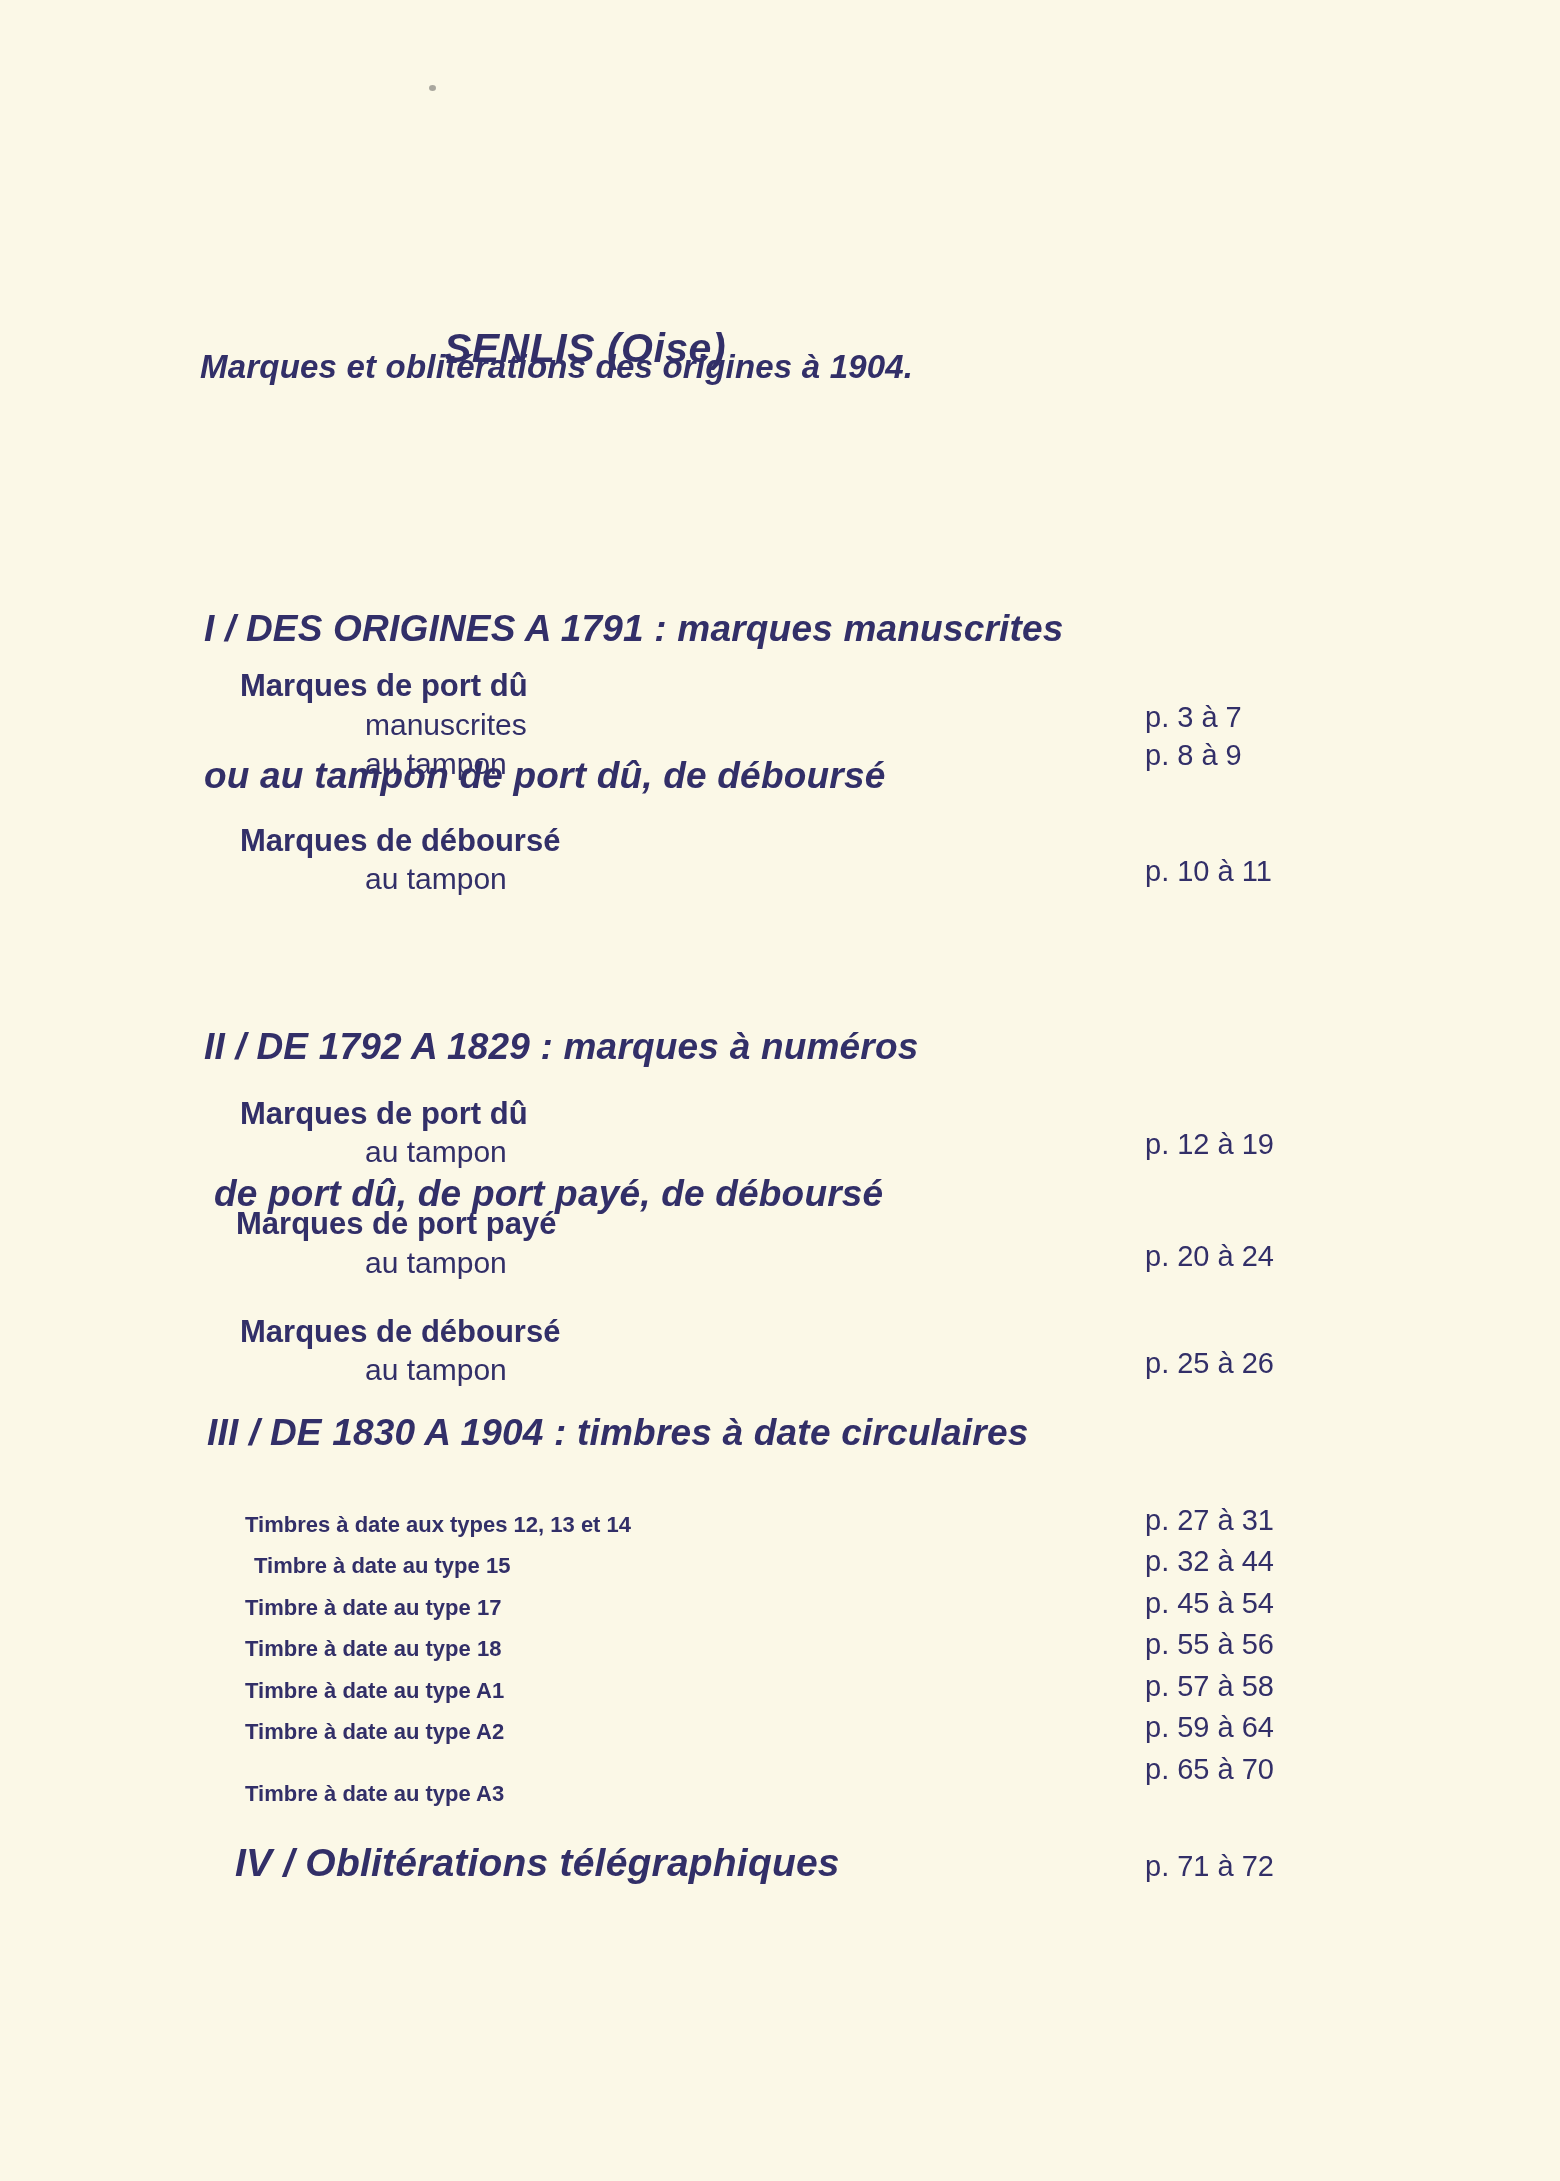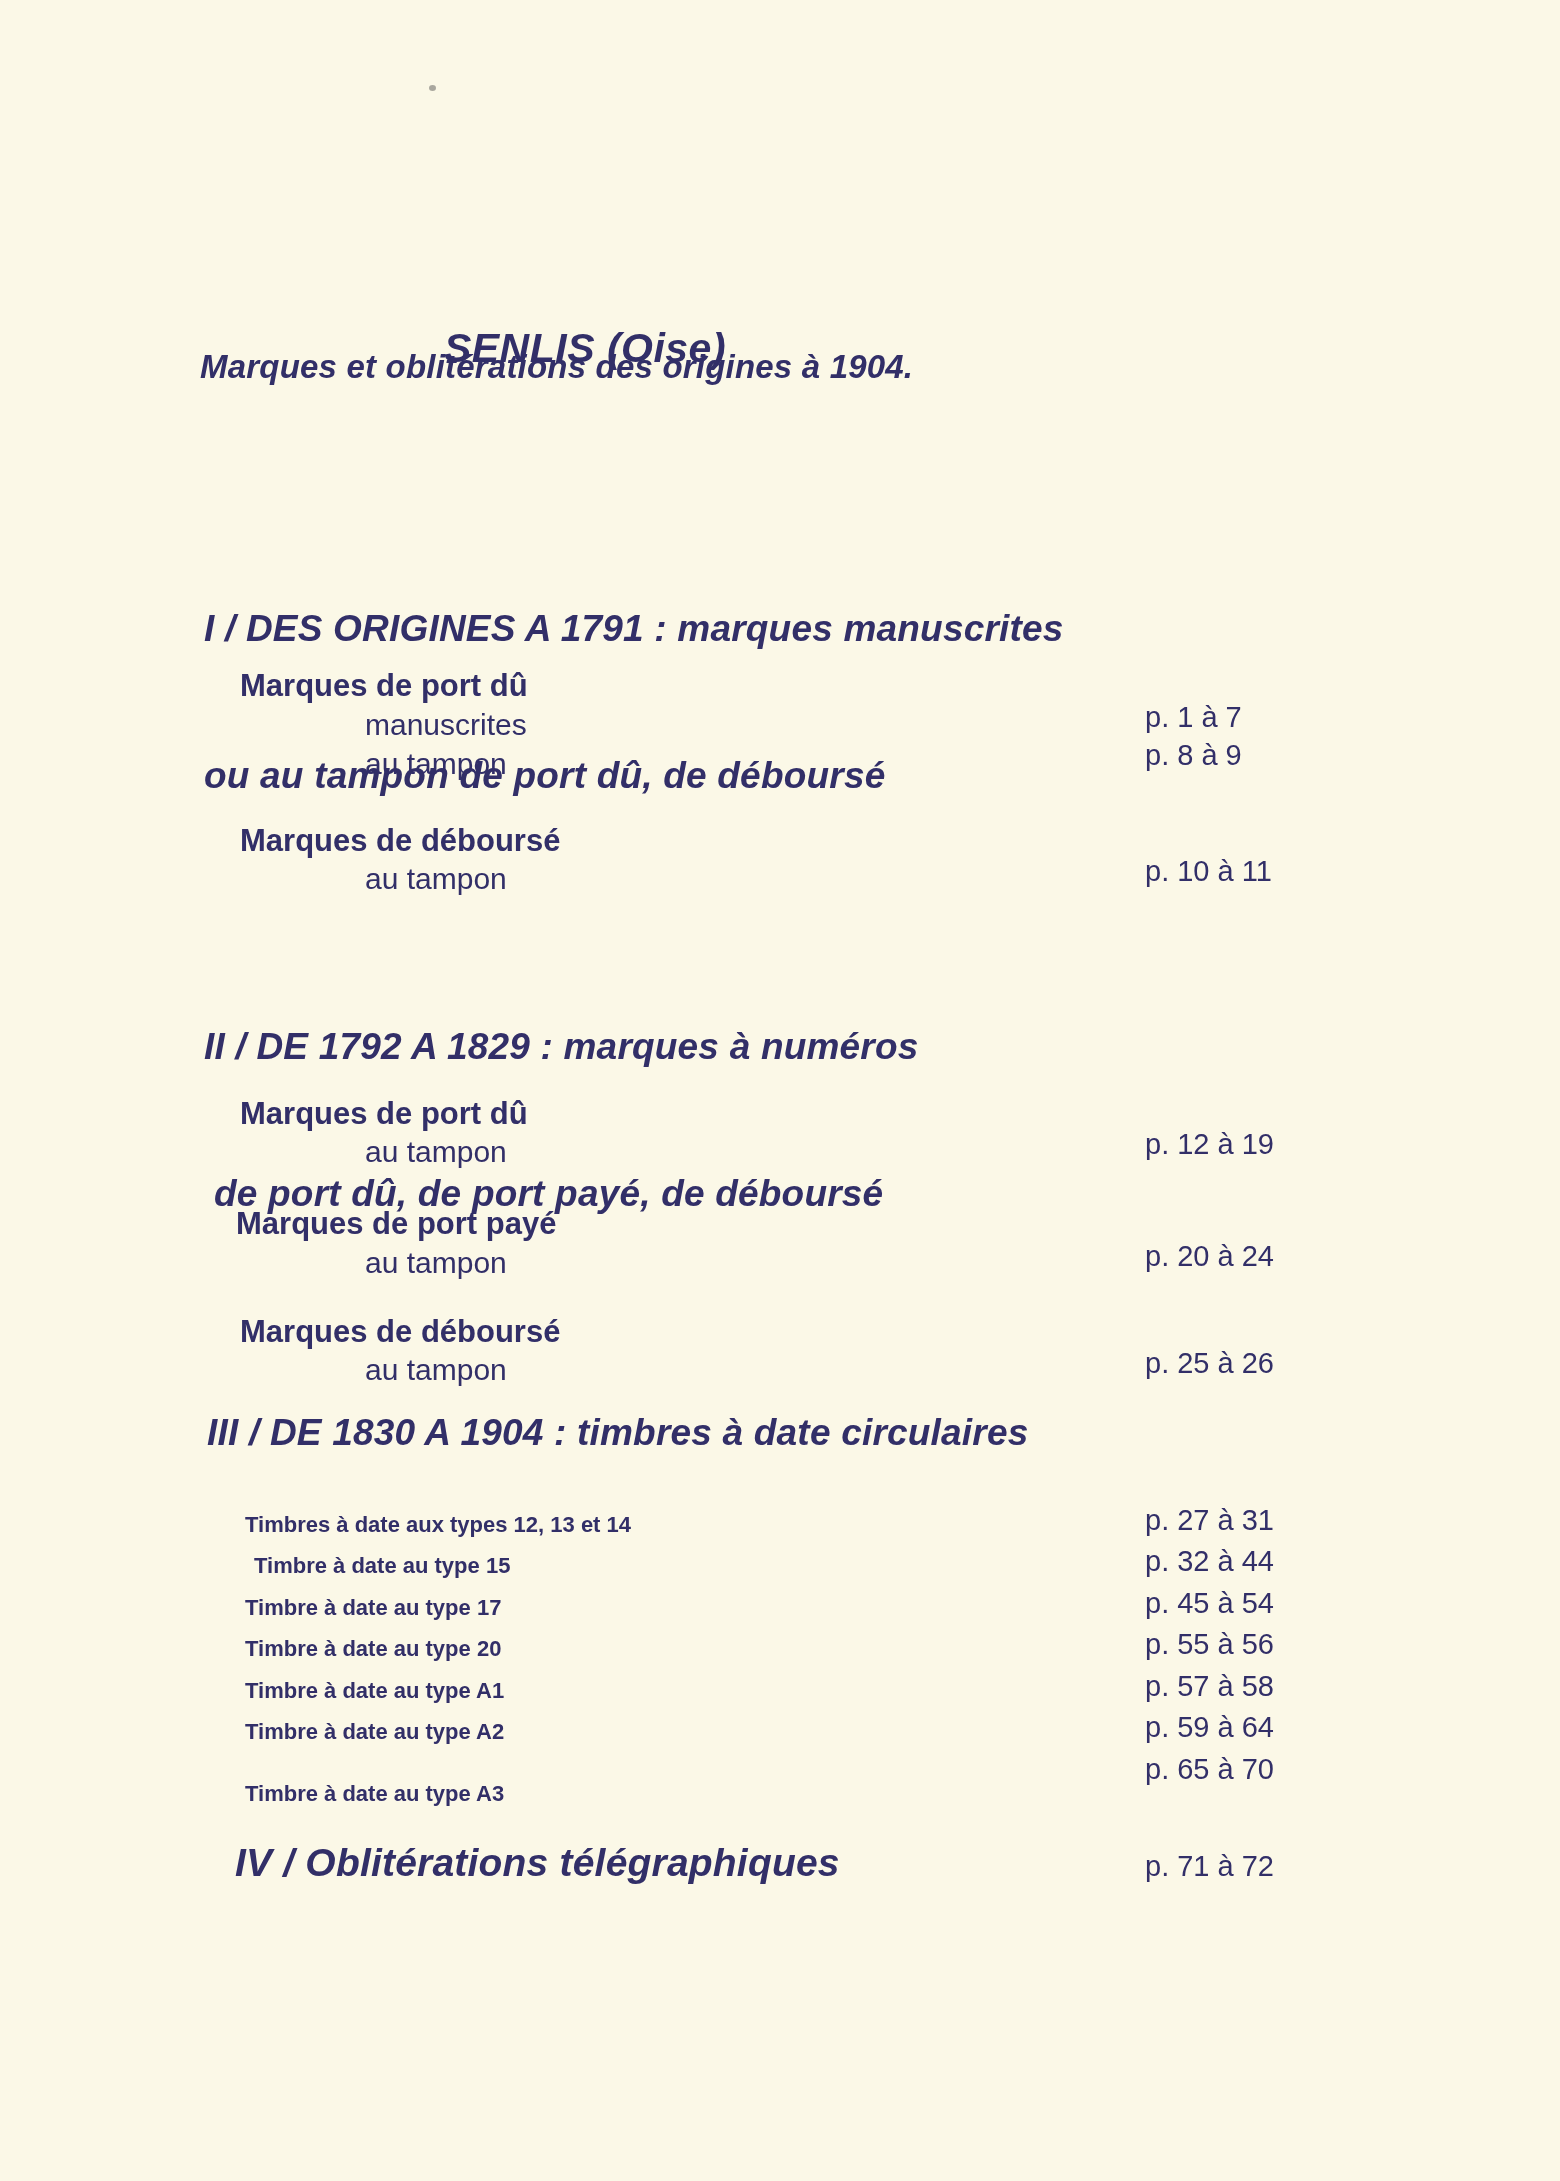--- a/index.html
+++ b/index.html
@@ -89,21 +89,21 @@
 
   <div class="abs subtitle nowrap" style="left:200px;top:348px;">Marques et oblitérations des origines à 1904.</div>
 
   <div class="abs section-heading" style="left:204px;top:506px;">
     <div class="nowrap">I / DES ORIGINES A 1791 : marques manuscrites</div>
     <div class="nowrap">ou au tampon de port dû, de déboursé</div>
   </div>
 
   <div class="abs group-title nowrap" style="left:240px;top:668px;">Marques de port dû</div>
   <div class="abs item nowrap" style="left:365px;top:708px;">manuscrites</div>
-  <div class="abs pages nowrap" style="left:1145px;top:701px;">p. 1 à 7</div>
+  <div class="abs pages nowrap" style="left:1145px;top:701px;">p. 3 à 7</div>
   <div class="abs item nowrap" style="left:365px;top:747px;">au tampon</div>
   <div class="abs pages nowrap" style="left:1145px;top:739px;">p. 8 à 9</div>
 
   <div class="abs group-title nowrap" style="left:240px;top:823px;">Marques de déboursé</div>
   <div class="abs item nowrap" style="left:365px;top:862px;">au tampon</div>
   <div class="abs pages nowrap" style="left:1145px;top:855px;">p. 10 à 11</div>
 
   <div class="abs section-heading" style="left:204px;top:924px;">
     <div class="nowrap">II / DE 1792 A 1829 :  marques à numéros</div>
     <div class="nowrap indent2">de port dû, de port payé, de déboursé</div>
@@ -125,21 +125,21 @@
 
   <div class="abs row-label nowrap" style="left:245px;top:1512px;">Timbres à date aux types 12, 13 et 14</div>
   <div class="abs pages nowrap" style="left:1145px;top:1504px;">p. 27 à 31</div>
 
   <div class="abs row-label nowrap" style="left:254px;top:1553px;">Timbre à date au type 15</div>
   <div class="abs pages nowrap" style="left:1145px;top:1545px;">p. 32 à 44</div>
 
   <div class="abs row-label nowrap" style="left:245px;top:1595px;">Timbre à date au type 17</div>
   <div class="abs pages nowrap" style="left:1145px;top:1587px;">p. 45 à 54</div>
 
-  <div class="abs row-label nowrap" style="left:245px;top:1636px;">Timbre à date au type 20</div>
+  <div class="abs row-label nowrap" style="left:245px;top:1636px;">Timbre à date au type 18</div>
   <div class="abs pages nowrap" style="left:1145px;top:1628px;">p. 55 à 56</div>
 
   <div class="abs row-label nowrap" style="left:245px;top:1678px;">Timbre à date au type A1</div>
   <div class="abs pages nowrap" style="left:1145px;top:1670px;">p. 57 à 58</div>
 
   <div class="abs row-label nowrap" style="left:245px;top:1719px;">Timbre à date au type A2</div>
   <div class="abs pages nowrap" style="left:1145px;top:1711px;">p. 59 à 64</div>
 
   <div class="abs row-label nowrap" style="left:245px;top:1761px;margin-top:20px;">Timbre à date au type A3</div>
   <div class="abs pages nowrap" style="left:1145px;top:1753px;">p. 65 à 70</div>

